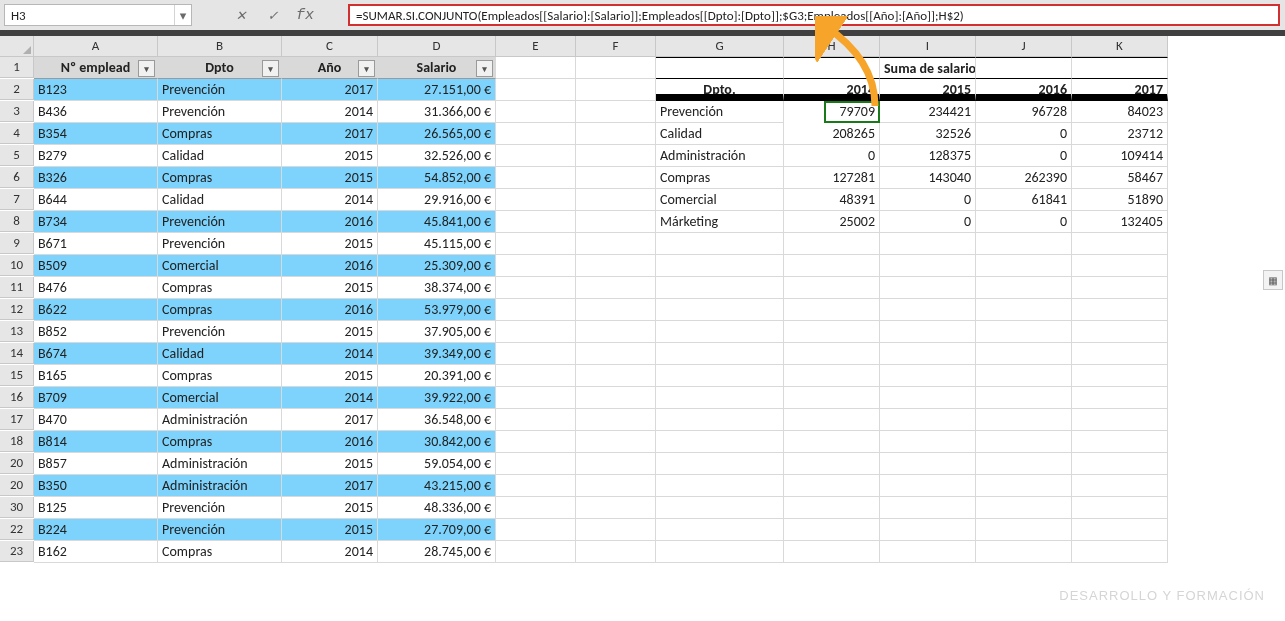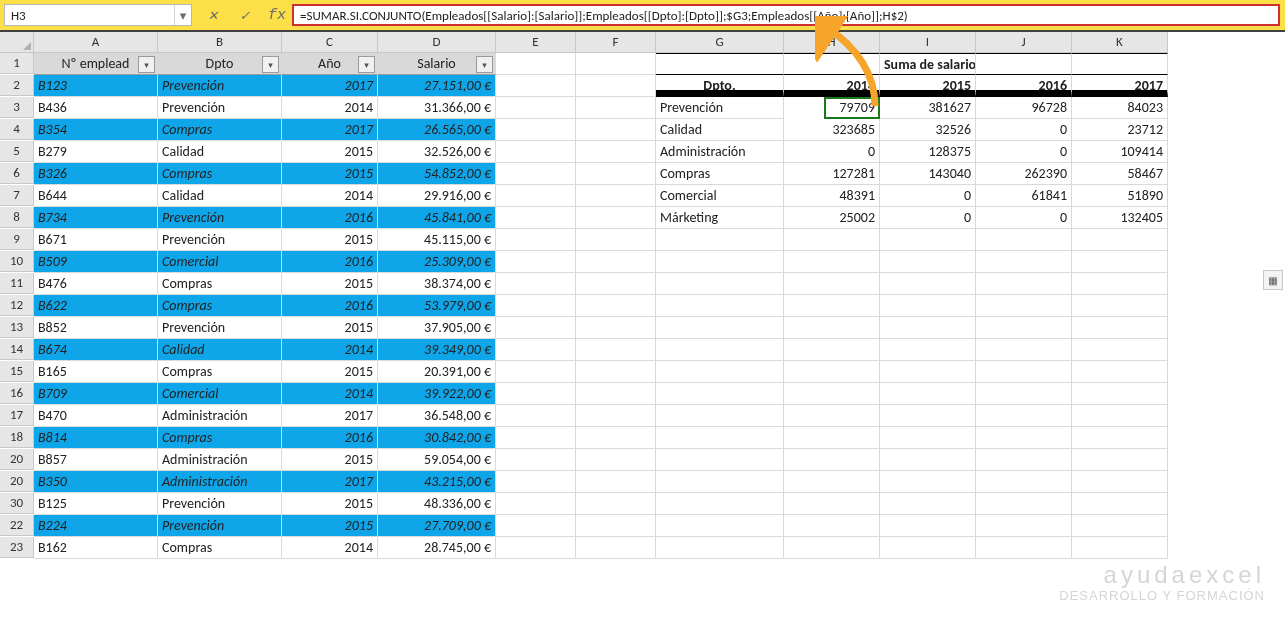--- a/index.html
+++ b/index.html
@@ -13,24 +13,25 @@
     height: 621px;
     overflow: hidden;
     position: relative;
   }
 
   
   .bar-wrap {
     display: flex;
     align-items: center;
     height: 30px;
-    border-bottom: 2px solid #404040;
-    background: #fde047;
+    border-bottom: 6px solid #404040;
+    background: #e5e5e5;
     font-size: 13px;
     position: relative;
+    gap: 28px;
   }
   .name-box {
     width: 188px;
     height: 22px;
     margin: 4px 0 4px 4px;
     border: 1px solid #b7b7b7;
     background: #fff;
     display: flex;
     align-items: center;
     box-sizing: border-box;
@@ -119,26 +120,26 @@
     height: 22px;
     line-height: 22px;
     border-right: 1px solid #d9d9d9;
     border-bottom: 1px solid #d9d9d9;
     padding: 0 4px;
     box-sizing: border-box;
     white-space: nowrap;
     overflow: hidden;
   }
   .r  { text-align: right; }
-  .band { background: #0ea5e9; font-style: italic; }
+  .band { background: #7dd3fc; }
 
   
   .t1h {
     background: #d9d9d9;
-    font-weight: normal;
+    font-weight: bold;
     border-bottom: 1px solid #9a9a9a;
     position: relative;
     text-align: center;
   }
   .t1h .dd {
     position: absolute; right: 2px; top: 3px;
     width: 15px; height: 15px;
     border: 1px solid #9a9a9a;
     background: #f1f1f1;
     display: flex; align-items: center; justify-content: center;
@@ -257,32 +258,32 @@
     <div class="cell pt-head">2017</div>
     <div class="rownum">3</div>
     <div class="cell">B436</div>
     <div class="cell">Prevención</div>
     <div class="cell r">2014</div>
     <div class="cell r">31.366,00 €</div>
     <div class="cell"></div>
     <div class="cell"></div>
     <div class="cell">Prevención</div>
     <div class="cell r active">79709</div>
-    <div class="cell r">381627</div>
+    <div class="cell r">234421</div>
     <div class="cell r">96728</div>
     <div class="cell r">84023</div>
     <div class="rownum">4</div>
     <div class="cell band">B354</div>
     <div class="cell band">Compras</div>
     <div class="cell r band">2017</div>
     <div class="cell r band">26.565,00 €</div>
     <div class="cell"></div>
     <div class="cell"></div>
     <div class="cell">Calidad</div>
-    <div class="cell r">323685</div>
+    <div class="cell r">208265</div>
     <div class="cell r">32526</div>
     <div class="cell r">0</div>
     <div class="cell r">23712</div>
     <div class="rownum">5</div>
     <div class="cell">B279</div>
     <div class="cell">Calidad</div>
     <div class="cell r">2015</div>
     <div class="cell r">32.526,00 €</div>
     <div class="cell"></div>
     <div class="cell"></div>
@@ -514,15 +515,14 @@
     <marker id="ah" markerWidth="12" markerHeight="12" refX="2" refY="5" orient="auto">
       <path d="M0,0 L10,5 L0,10 Z" fill="#f7a52a"></path>
     </marker>
   </defs>
   <path d="M60,90 C60,55 40,30 10,10" stroke="#f7a52a" stroke-width="7" fill="none" marker-end="url(#ah)"></path>
 </svg>
 
 <div class="strip">▦</div>
 
 <div class="watermark">
-  <div class="big">ayudaexcel</div>
   <div>DESARROLLO Y FORMACIÓN</div>
 </div>
 
 </body></html>

